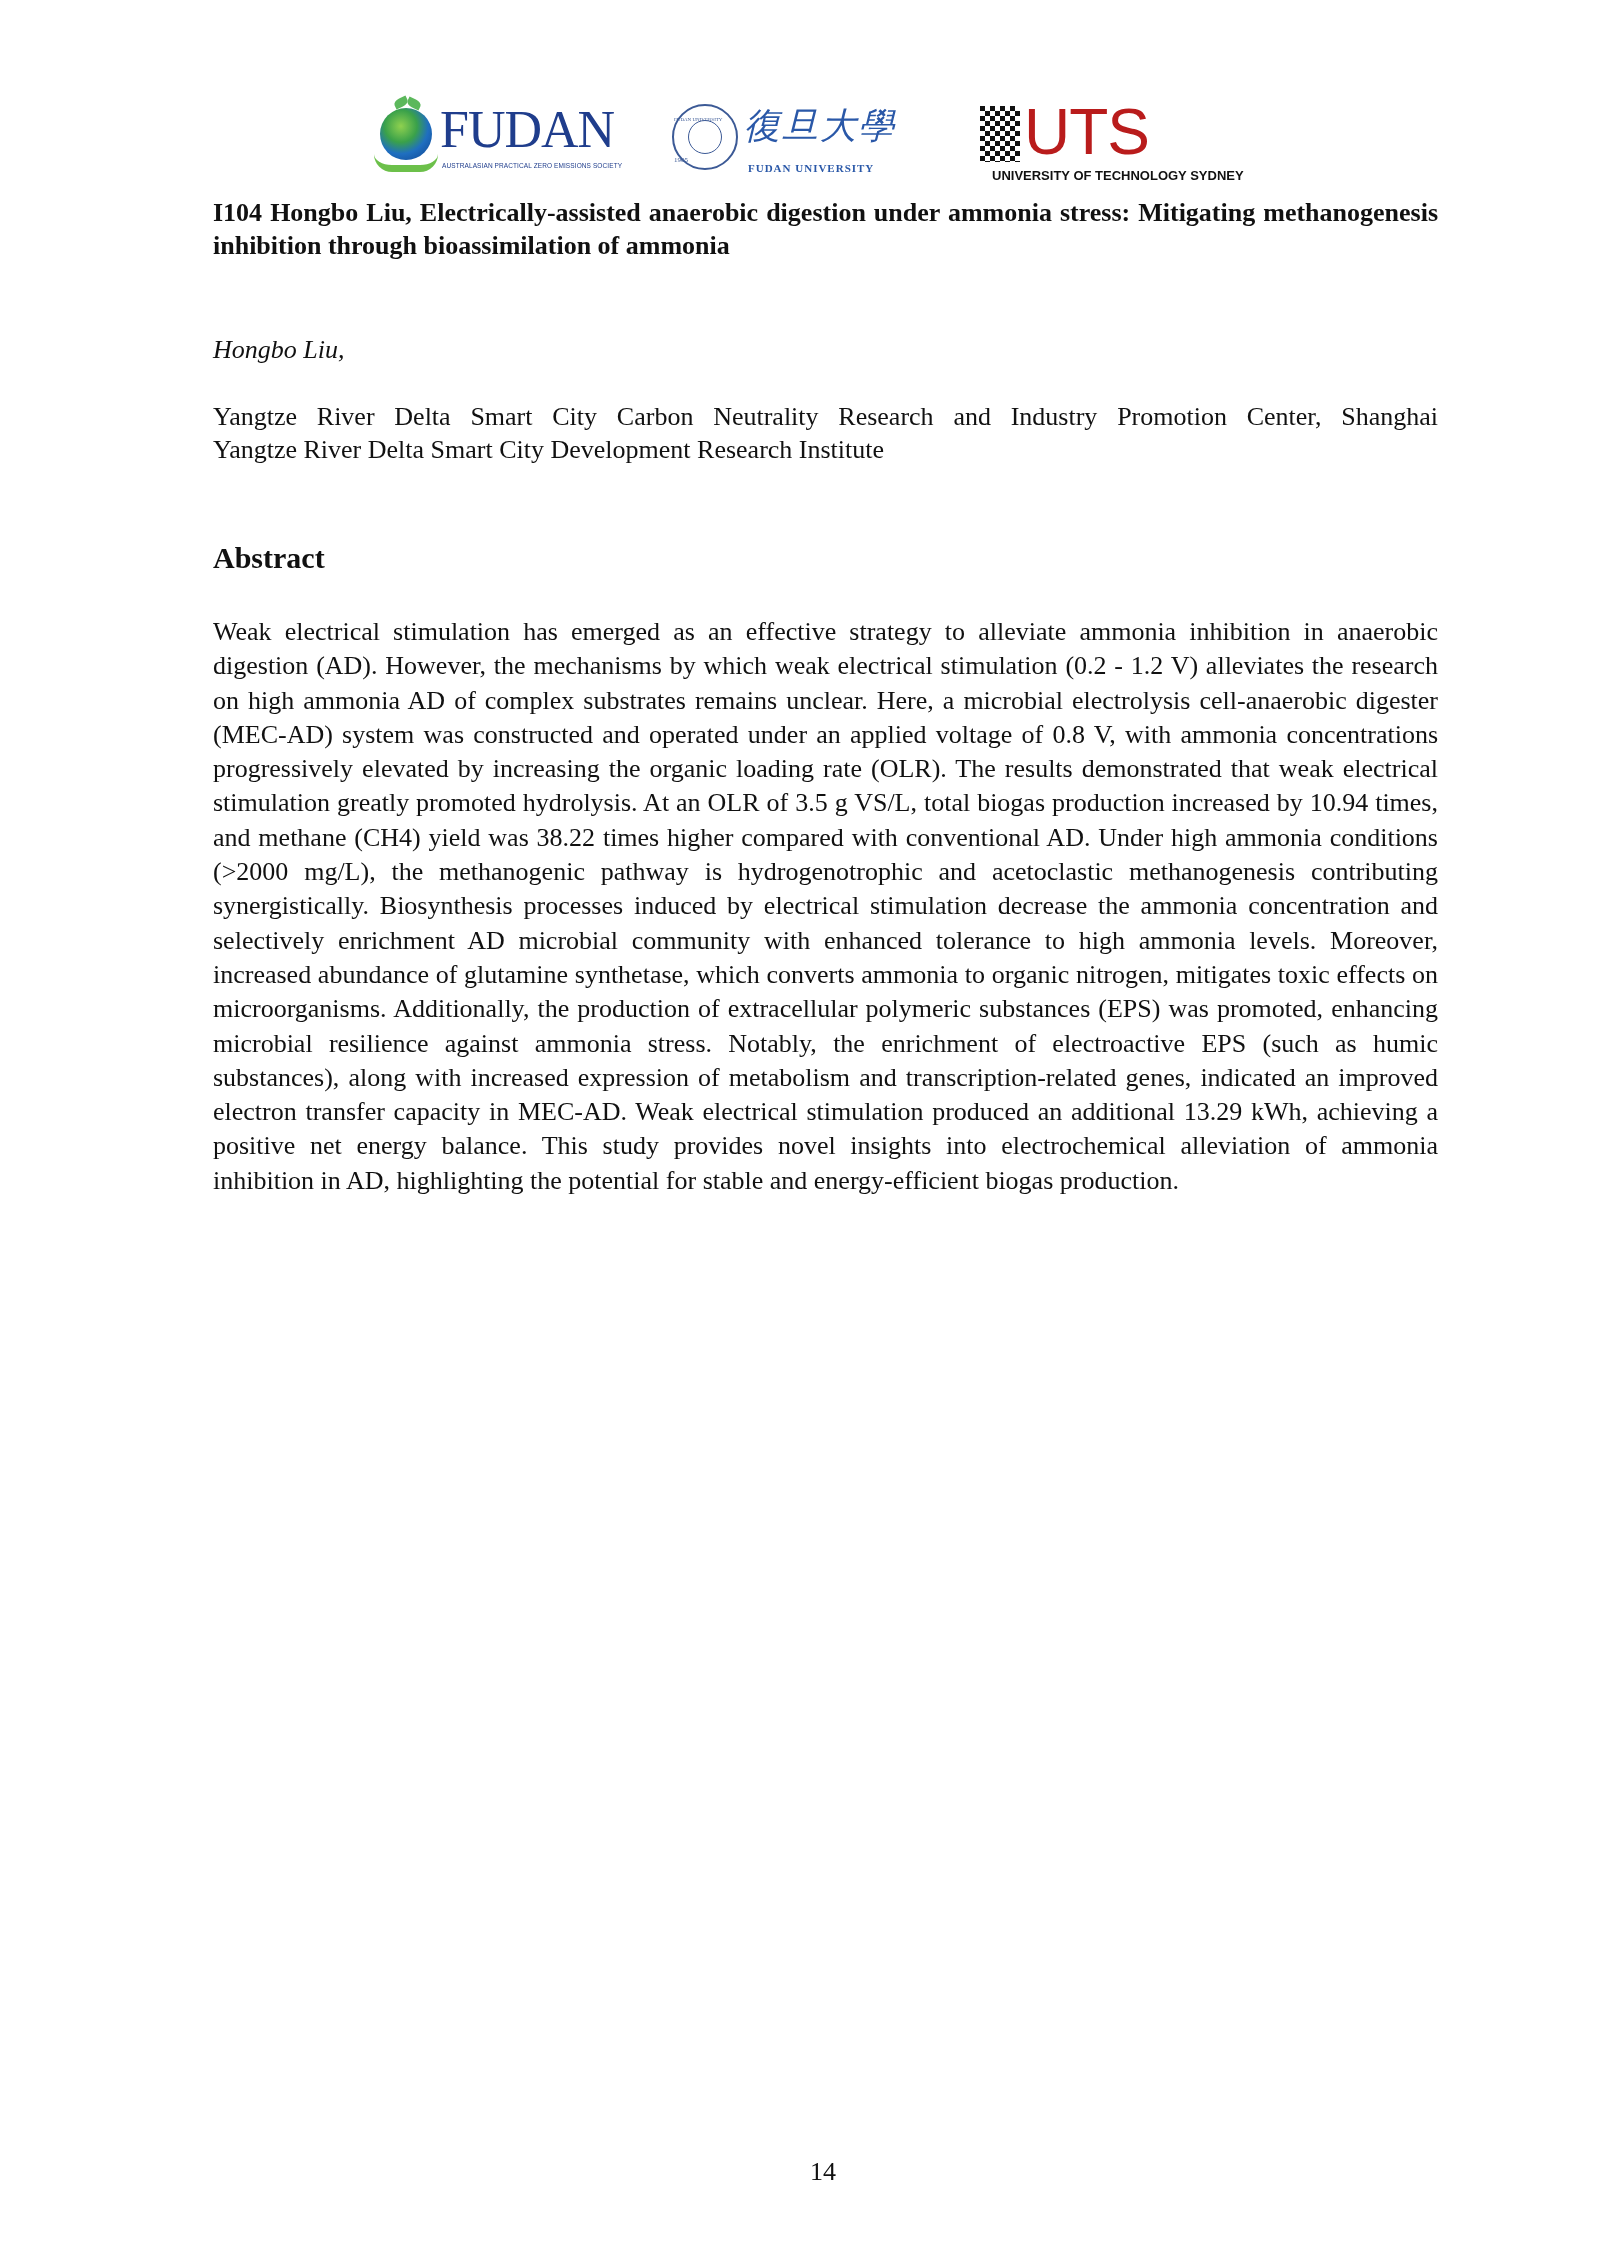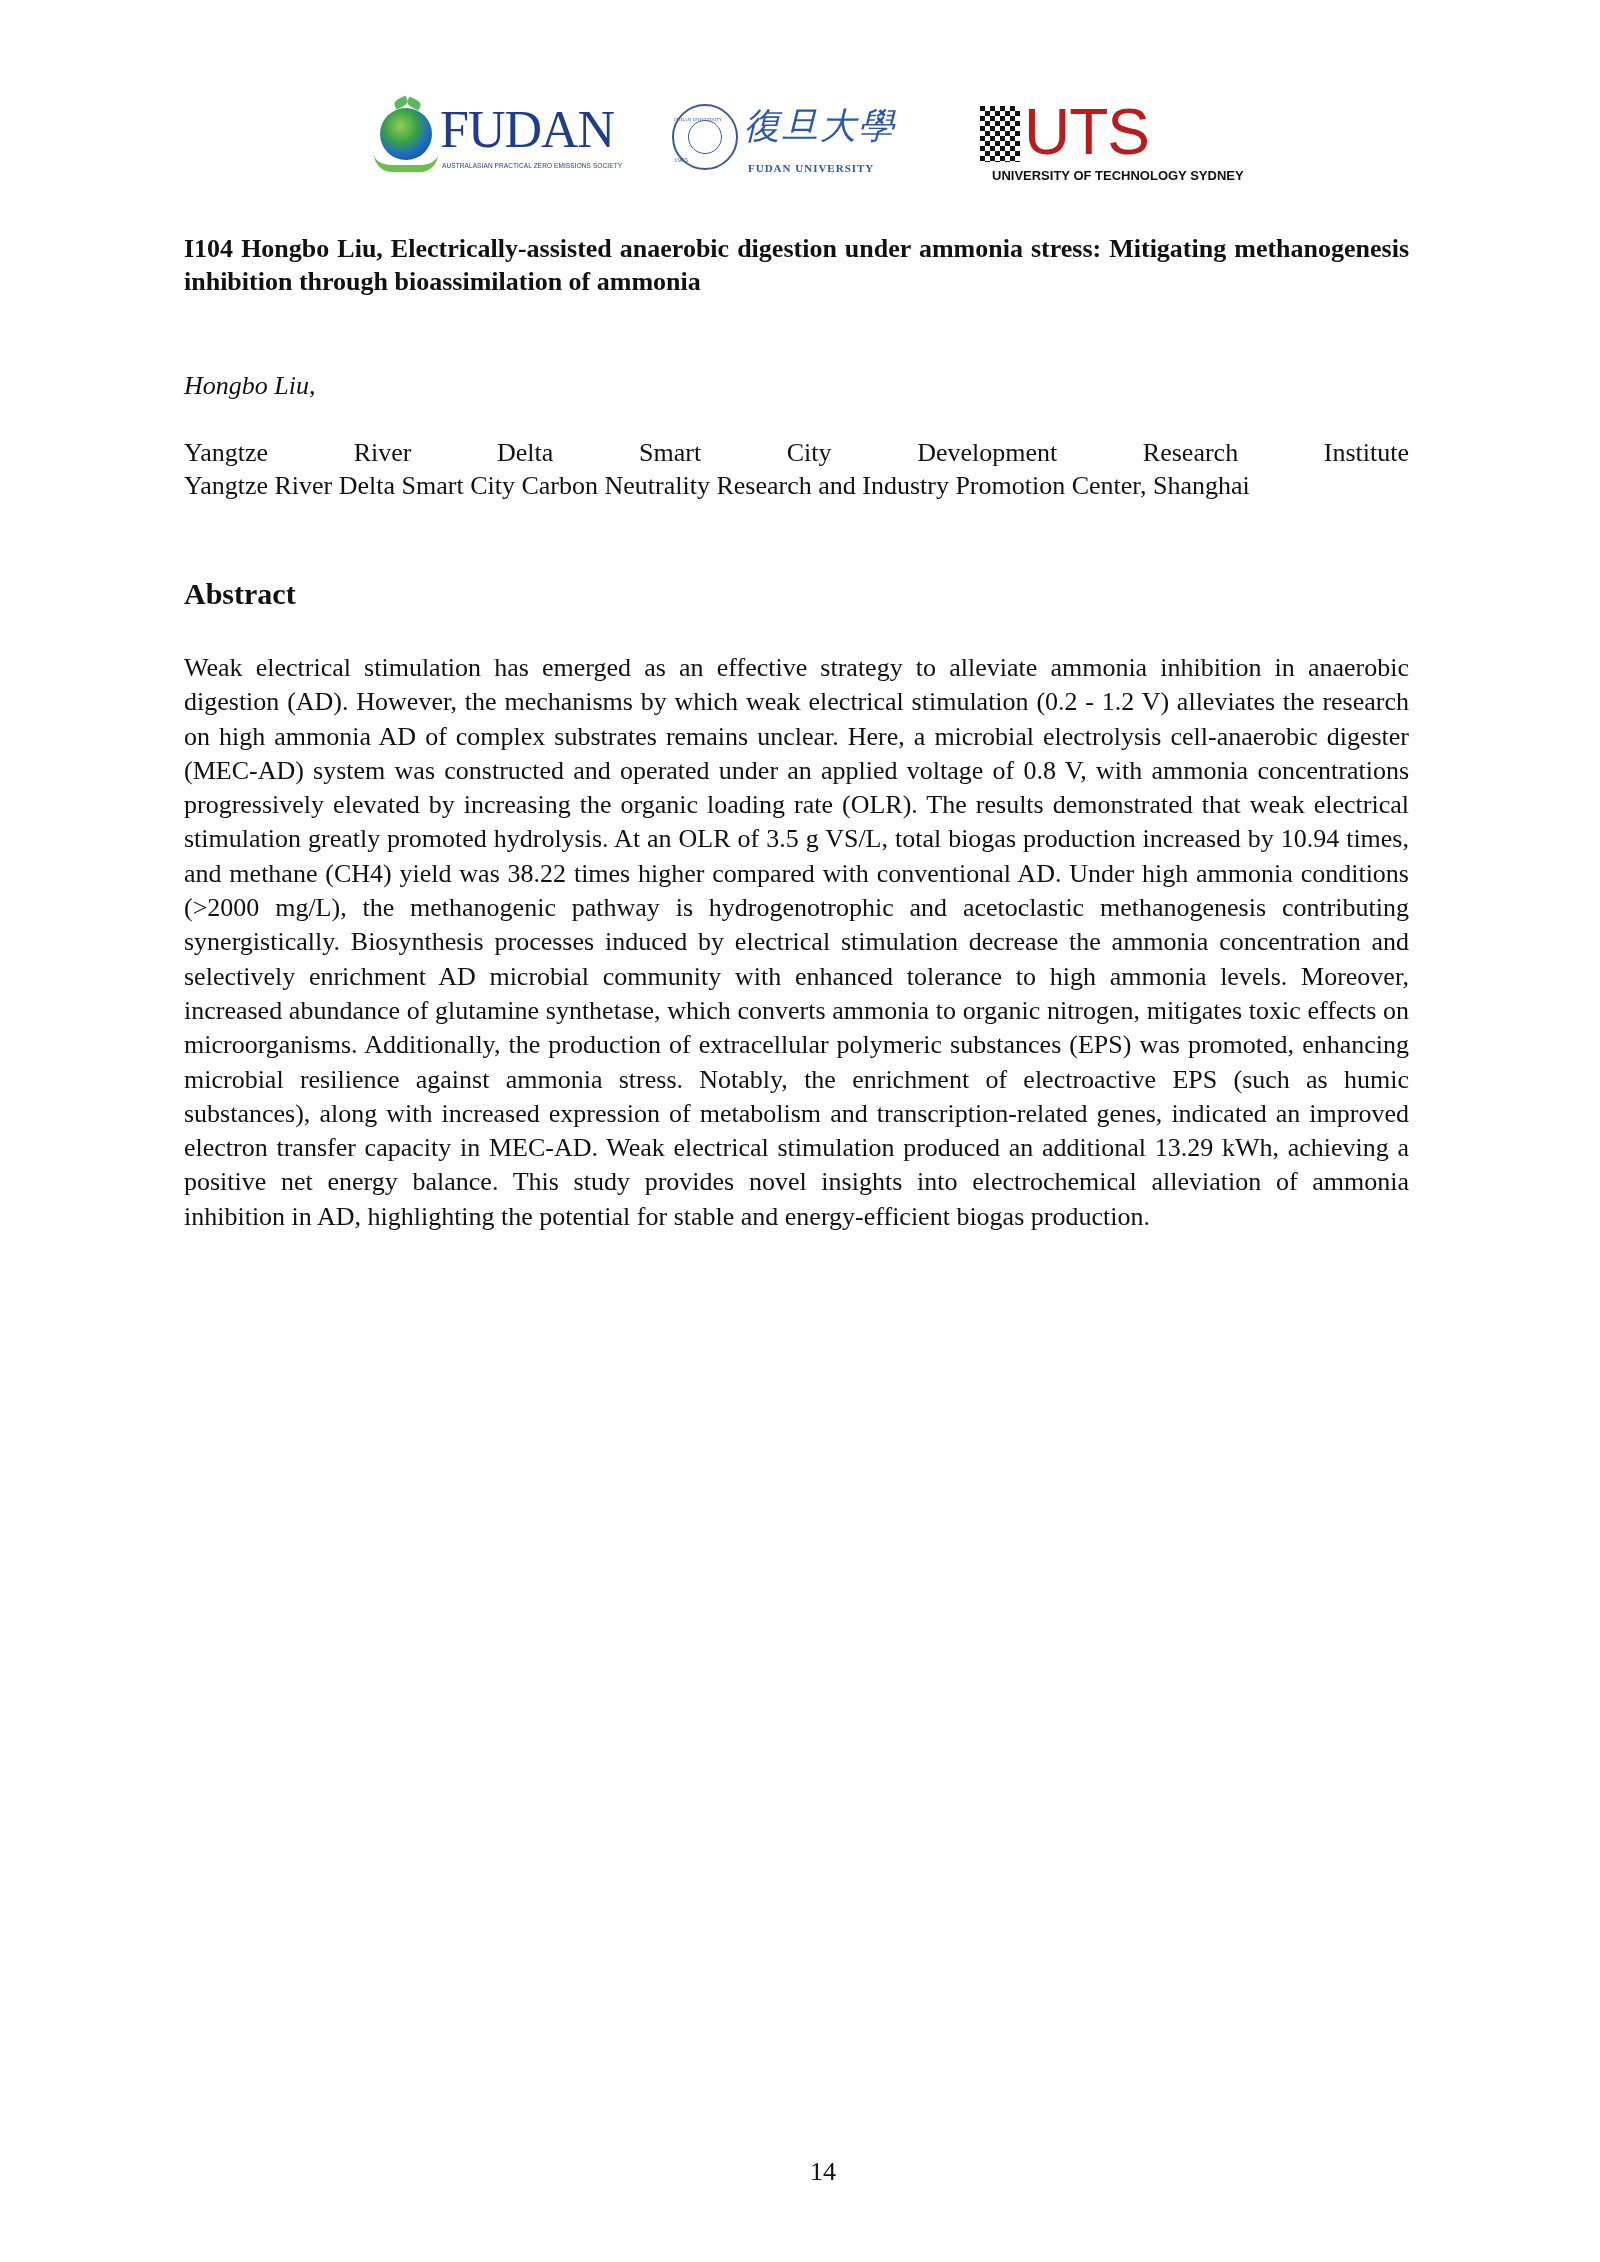--- a/index.html
+++ b/index.html
@@ -42,21 +42,21 @@
     background-image:
       linear-gradient(45deg, #fff 25%, transparent 25%, transparent 75%, #fff 75%),
       linear-gradient(45deg, #fff 25%, transparent 25%, transparent 75%, #fff 75%);
     background-size: 10px 10px; background-position: 0 0, 5px 5px; }
   .uts .word { position: absolute; left: 44px; top: 0; font-family: "Liberation Sans", sans-serif;
     font-size: 64px; line-height: 72px; color: #b91c1c; letter-spacing: -1px; }
   .uts .sub { position: absolute; left: 12px; top: 72px; font-family: "Liberation Sans", sans-serif; font-weight: bold;
     font-size: 13px; color: #111; white-space: nowrap; }
 
   
-  .text { position: absolute; left: 184px; width: 1225px; text-align: justify; margin-top: 36px; }
+  .text { position: absolute; left: 213px; width: 1225px; text-align: justify; }
   .title { top: 196px; font-weight: bold; font-size: 26px; line-height: 33px; }
   .author { top: 333px; font-style: italic; font-size: 26px; line-height: 33px; }
   .affil { top: 400px; font-size: 26px; line-height: 33px; }
   .affil div { text-align-last: justify; }
   .affil div:last-child { text-align-last: left; }
   .heading { top: 540px; font-weight: bold; font-size: 30px; line-height: 36px; }
   .abstract { top: 615px; font-size: 26px; line-height: 34.3px; }
   .page-num { position: absolute; top: 2157px; left: 0; width: 1600px; text-align: center; font-size: 26px; padding-left: 23px; }
 </style>
 </head>
@@ -82,19 +82,19 @@
   <div class="logo uts">
     <div class="mark"></div>
     <div class="word">UTS</div>
     <div class="sub">UNIVERSITY OF TECHNOLOGY SYDNEY</div>
   </div>
 </div>
 
 <div class="text title">I104 Hongbo Liu, Electrically-assisted anaerobic digestion under ammonia stress: Mitigating methanogenesis inhibition through bioassimilation of ammonia</div>
 <div class="text author">Hongbo Liu,</div>
 <div class="text affil">
+  <div>Yangtze River Delta Smart City Carbon Neutrality Research and Industry Promotion Center, Shanghai</div>
   <div>Yangtze River Delta Smart City Development Research Institute</div>
-  <div>Yangtze River Delta Smart City Carbon Neutrality Research and Industry Promotion Center, Shanghai</div>
 </div>
 <div class="text heading">Abstract</div>
 <div class="text abstract">Weak electrical stimulation has emerged as an effective strategy to alleviate ammonia inhibition in anaerobic digestion (AD). However, the mechanisms by which weak electrical stimulation (0.2 - 1.2 V) alleviates the research on high ammonia AD of complex substrates remains unclear. Here, a microbial electrolysis cell-anaerobic digester (MEC-AD) system was constructed and operated under an applied voltage of 0.8 V, with ammonia concentrations progressively elevated by increasing the organic loading rate (OLR). The results demonstrated that weak electrical stimulation greatly promoted hydrolysis. At an OLR of 3.5 g VS/L, total biogas production increased by 10.94 times, and methane (CH4) yield was 38.22 times higher compared with conventional AD. Under high ammonia conditions (&gt;2000 mg/L), the methanogenic pathway is hydrogenotrophic and acetoclastic methanogenesis contributing synergistically. Biosynthesis processes induced by electrical stimulation decrease the ammonia concentration and selectively enrichment AD microbial community with enhanced tolerance to high ammonia levels. Moreover, increased abundance of glutamine synthetase, which converts ammonia to organic nitrogen, mitigates toxic effects on microorganisms. Additionally, the production of extracellular polymeric substances (EPS) was promoted, enhancing microbial resilience against ammonia stress. Notably, the enrichment of electroactive EPS (such as humic substances), along with increased expression of metabolism and transcription-related genes, indicated an improved electron transfer capacity in MEC-AD. Weak electrical stimulation produced an additional 13.29 kWh, achieving a positive net energy balance. This study provides novel insights into electrochemical alleviation of ammonia inhibition in AD, highlighting the potential for stable and energy-efficient biogas production.</div>
 
 <div class="page-num">14</div>
 
 </body></html>

